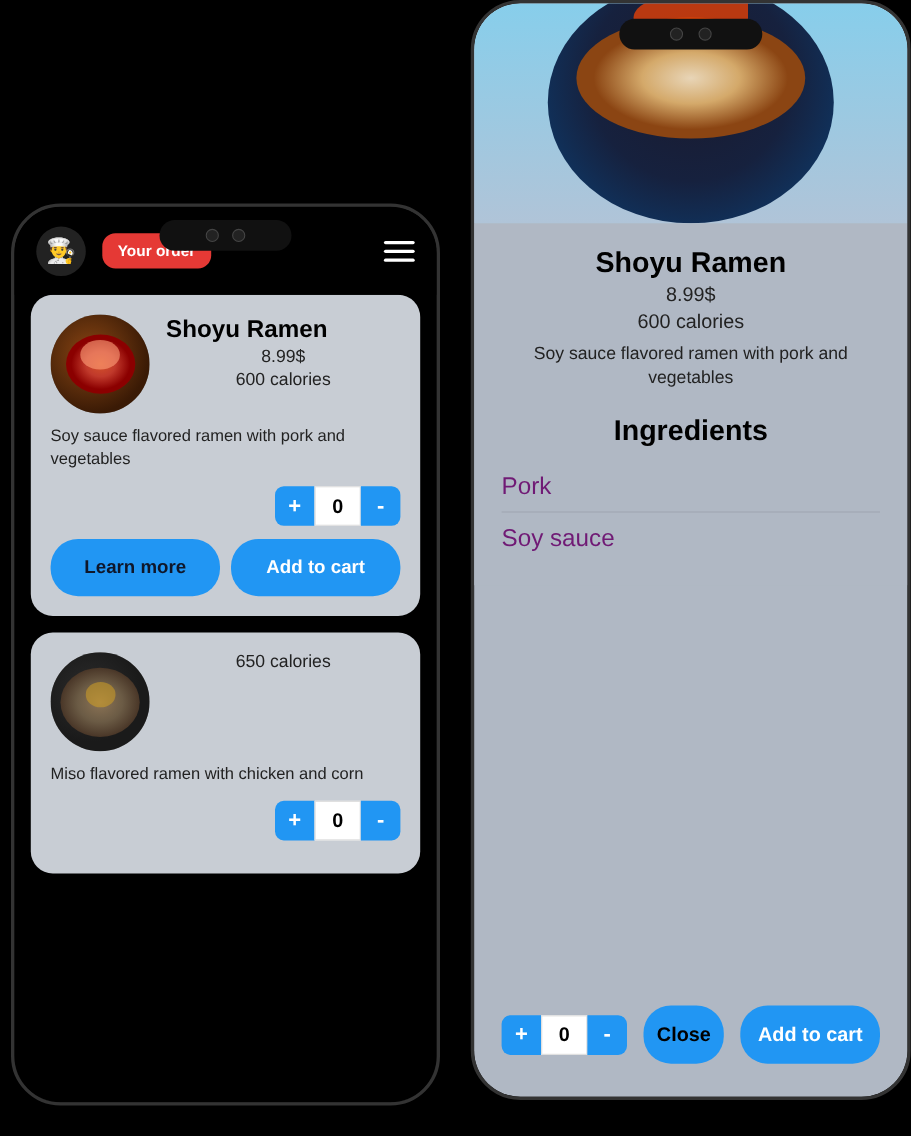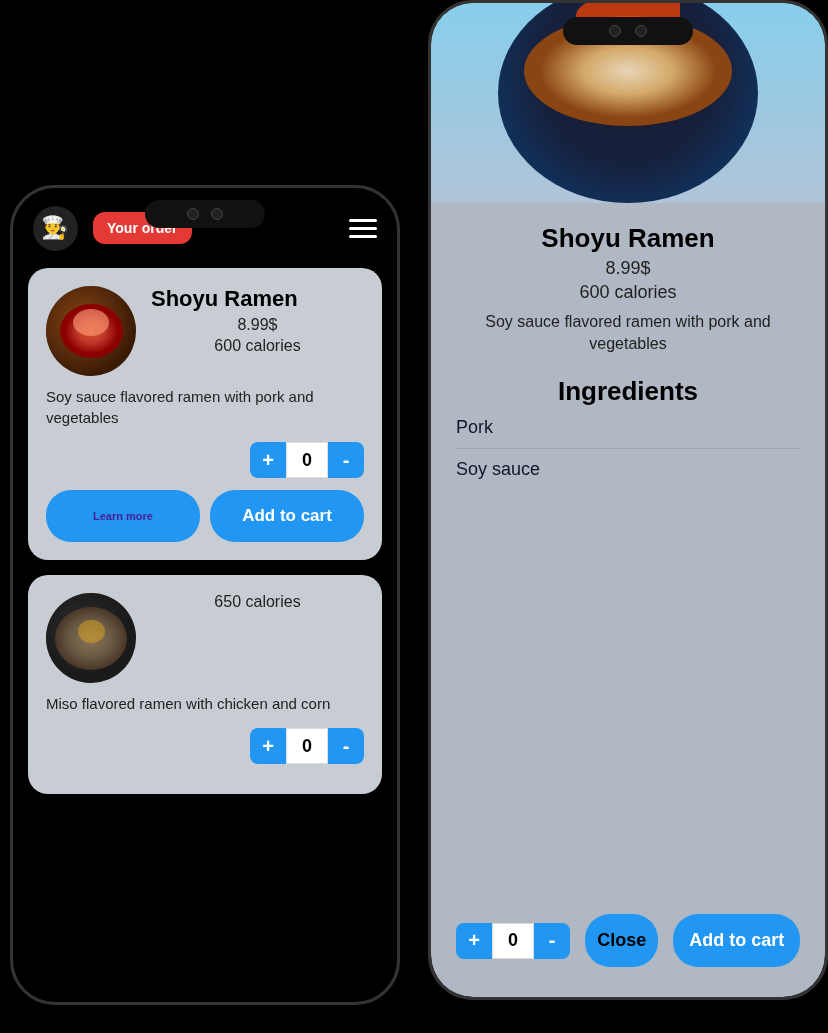--- a/index.html
+++ b/index.html
@@ -273,25 +273,25 @@
       font-weight: bold;
     }
     .card-btns {
       display: flex;
       gap: 10px;
       justify-content: space-between;
     }
     .btn-learn {
       flex: 1;
       background: #2196F3;
-      color: #4c1d95;
+      color: #0f172a;
       border: none;
       border-radius: 25px;
       padding: 16px 10px;
-      font-size: 11px;
+      font-size: 17px;
       font-weight: bold;
       cursor: pointer;
     }
     .btn-cart {
       flex: 1;
       background: #2196F3;
       color: #fff;
       border: none;
       border-radius: 25px;
       padding: 16px 10px;
@@ -406,25 +406,25 @@
       color: #222;
       text-align: center;
       margin-bottom: 20px;
       line-height: 1.4;
     }
     .detail-ingredients-title {
       font-size: 26px;
       font-weight: bold;
       text-align: center;
       color: #000;
-      margin-bottom: 0;
+      margin-bottom: 12px;
     }
     .ingredient-item {
-      font-size: 18px;
-      color: #0f172a;
+      font-size: 22px;
+      color: #701a75;
       padding: 10px 0;
       border-bottom: 1px solid rgba(0,0,0,0.1);
     }
     .ingredient-item:last-child {
       border-bottom: none;
     }
     .detail-footer {
       position: absolute;
       bottom: 30px;
       left: 0;

